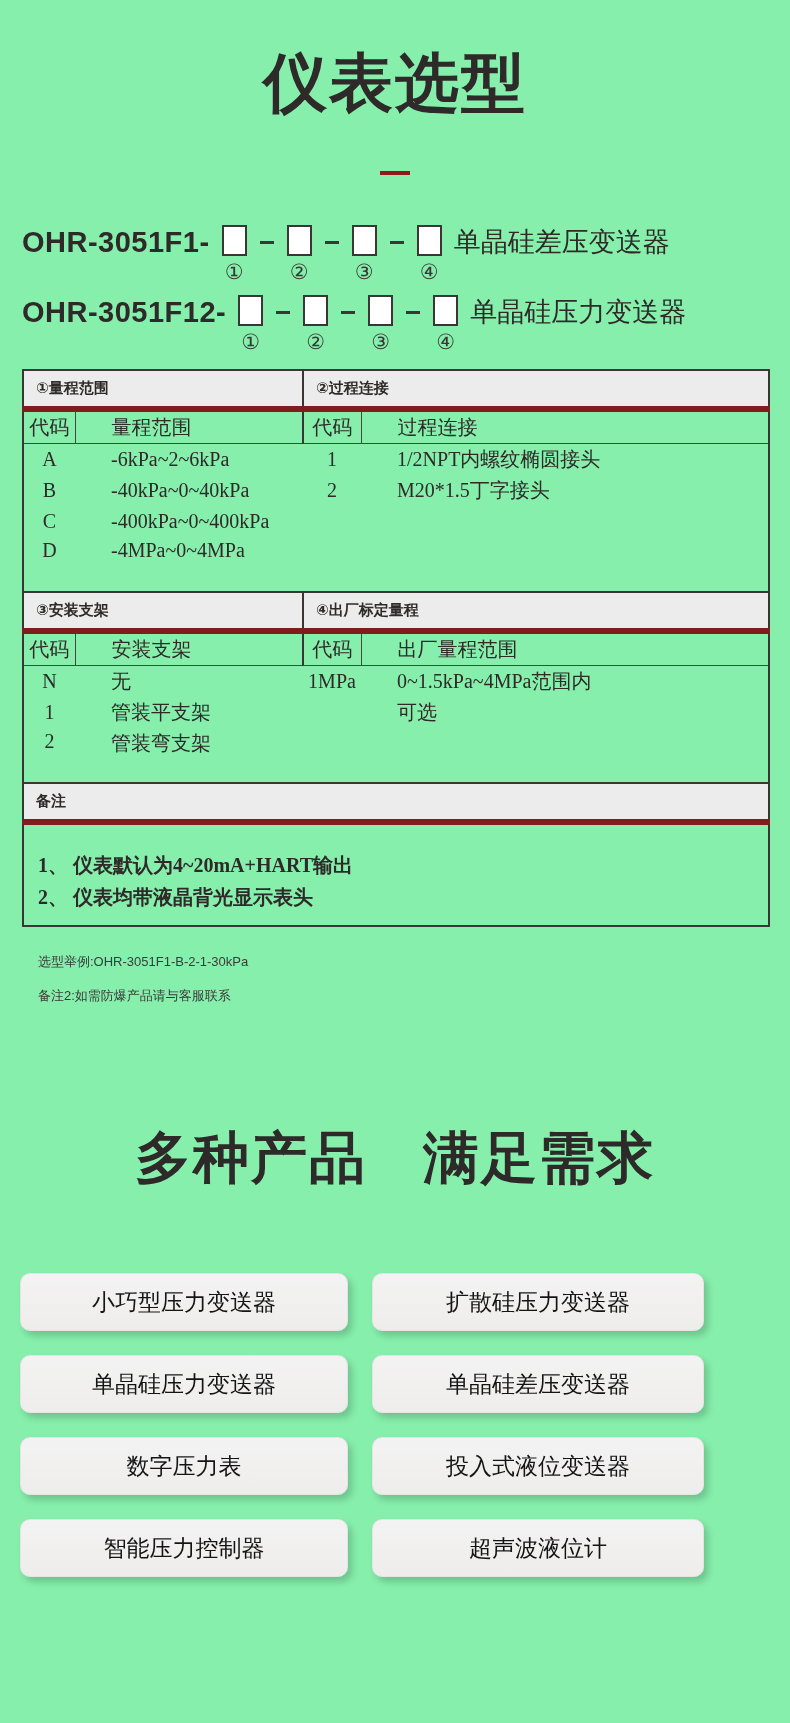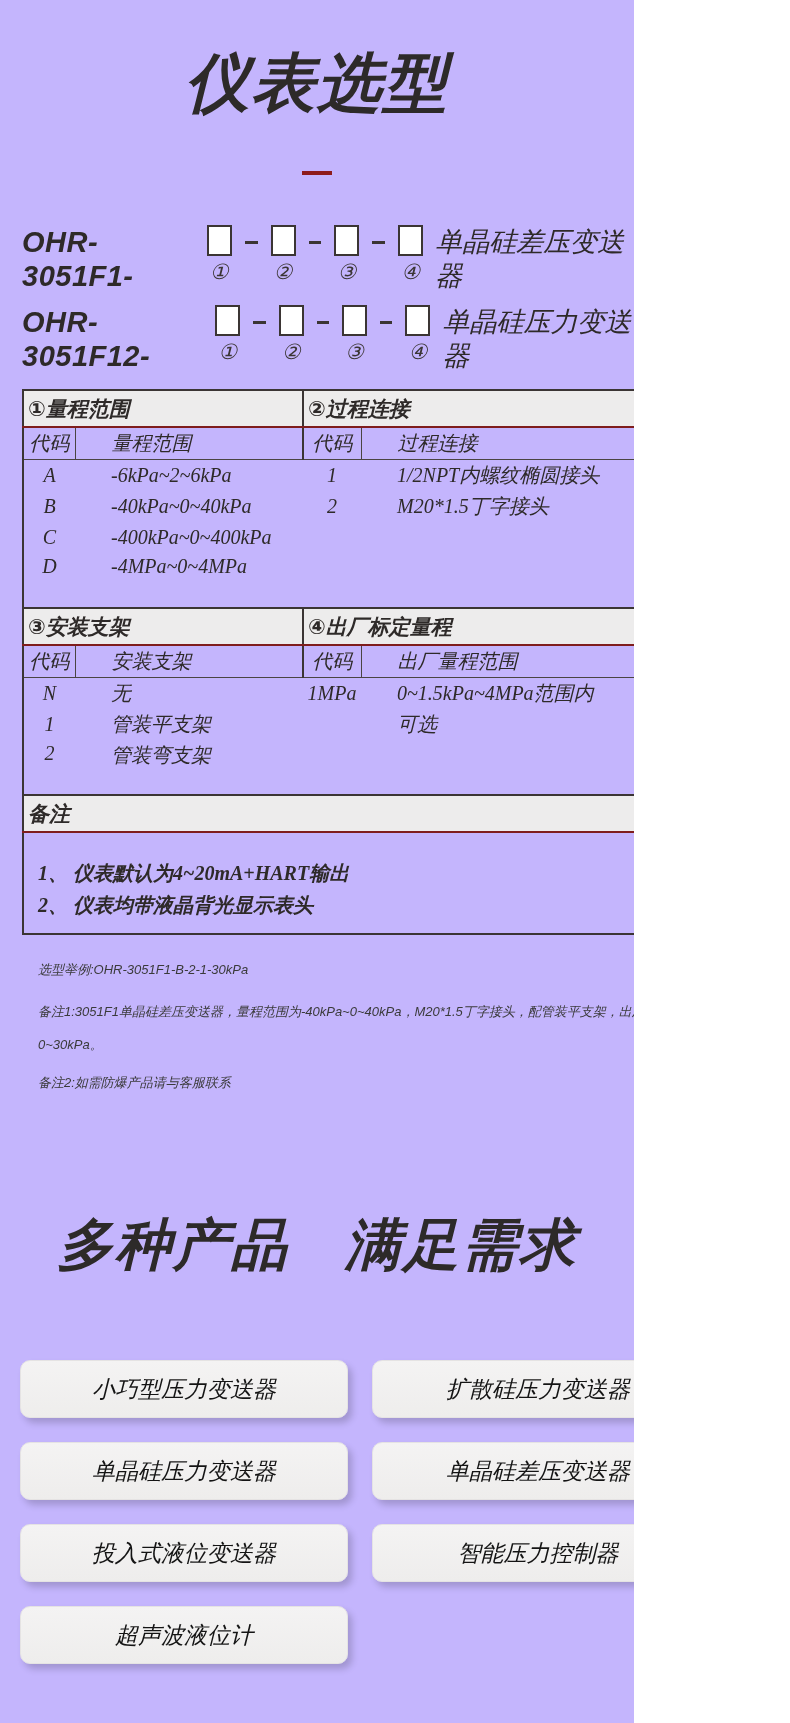--- a/index.html
+++ b/index.html
@@ -1,20 +1,19 @@
 <!DOCTYPE html>
 <html><head>
 <meta charset="utf-8">
 <style>
   html,body{margin:0;padding:0;background:#ffffff;}
   .page{
-    width:634px;height:1723px;overflow:hidden;background:#c4b5fd;
+    width:790px;height:1723px;overflow:hidden;background:#86efac;
     font-family:"Liberation Sans","DejaVu Sans",sans-serif;color:#2e2a29;
     position:relative;
-    font-style:italic;
   }
   
   .page-title{
     margin:0;padding-top:40px;text-align:center;
     font-size:64px;font-weight:bold;color:#2d2a29;letter-spacing:2px;
   }
   .accent-dash{width:30px;height:4px;margin:44px auto 0;}
   
   .models{margin:50px 0 0 22px;}
   .model-row{display:flex;align-items:flex-start;margin-bottom:12px;}
@@ -36,23 +35,23 @@
     border-collapse:collapse;margin:16px 22px 0 22px;width:746px;
     border:2px solid #3b3534;table-layout:fixed;
     font-family:"Liberation Serif","DejaVu Serif",serif;color:#2e2a29;
   }
   .sel-table col.c1{width:52px;}
   .sel-table col.c2{width:228px;}
   .sel-table col.c3{width:58px;}
   .sel-table col.c4{width:408px;}
   .sel-table td{padding:0;font-size:20px;}
   tr.sec-head td{
-    height:35px;background:#edecec;font-weight:bold;font-size:21px;
+    height:35px;background:#edecec;font-weight:bold;font-size:15px;
     font-family:"Liberation Sans","DejaVu Sans",sans-serif;
-    padding-left:4px;border-top:2px solid #3b3534;border-bottom:2px solid #7f1d1d;
+    padding-left:12px;border-top:2px solid #3b3534;border-bottom:6px solid #7f1d1d;
   }
   tr.sub-head td{height:31px;border-bottom:1px solid #4a4442;}
   tr.data td{height:31px;border:none;}
   tr.data.padrow td{height:52px;vertical-align:top;padding-top:2px;}
   td.code{text-align:center;}
   td.val{padding-left:10px;}
   td.bl1{border-left:1px solid #4a4442;padding-left:36px;}
   td.bl2{border-left:2px solid #3b3534;}
   tr.remarks td{padding:24px 0 12px 14px;font-weight:bold;line-height:32px;font-size:20px;}
   
@@ -218,32 +217,32 @@
       <td colspan="4">
         <div>1、 仪表默认为4~20mA+HART输出</div>
         <div>2、 仪表均带液晶背光显示表头</div>
       </td>
     </tr>
   </tbody>
     </table>
 
   <div class="notes">
     <p class="example">选型举例:OHR-3051F1-B-2-1-30kPa</p>
-    <p class="note1">备注1:3051F1单晶硅差压变送器，量程范围为-40kPa~0~40kPa，M20*1.5丁字接头，配管装平支架，出厂标定量程0~30kPa。</p>
     <p class="note2">备注2:如需防爆产品请与客服联系</p>
   </div>
 
   <h2 class="products-heading">
     <span>多种产品</span>
     <span>满足需求</span>
   </h2>
 
   <div class="product-grid">
     <div class="product-btn">小巧型压力变送器</div>
     <div class="product-btn">扩散硅压力变送器</div>
     <div class="product-btn">单晶硅压力变送器</div>
     <div class="product-btn">单晶硅差压变送器</div>
+    <div class="product-btn">数字压力表</div>
     <div class="product-btn">投入式液位变送器</div>
     <div class="product-btn">智能压力控制器</div>
     <div class="product-btn">超声波液位计</div>
   </div>
 
 </div>
 
 </body></html>

